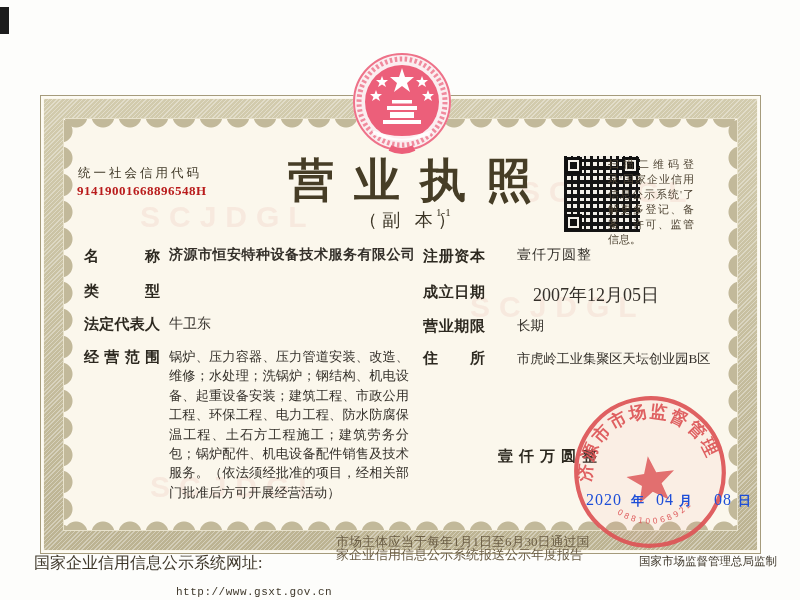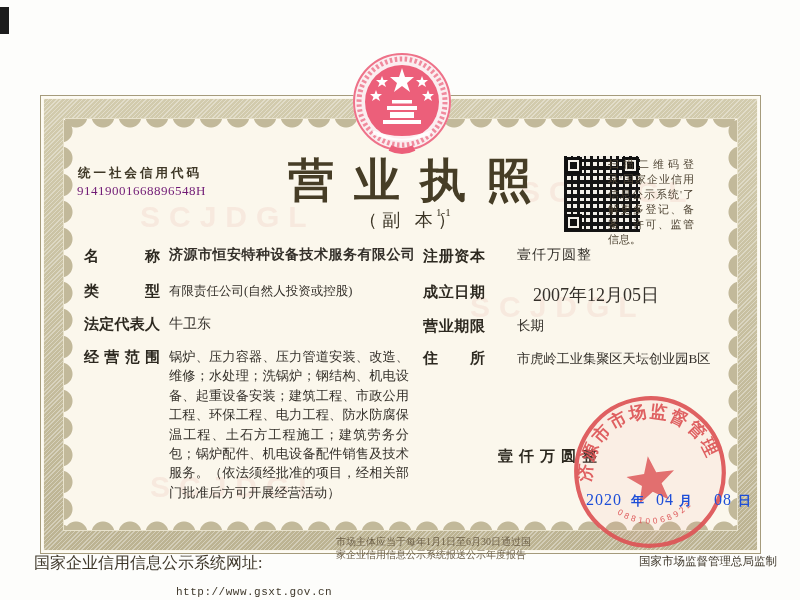--- a/index.html
+++ b/index.html
@@ -28,22 +28,22 @@
       background:radial-gradient(circle at 13px 12px,#c2b99a 11px,rgba(0,0,0,0) 12px);
       background-size:10px 27px;background-repeat:repeat-y;}
 
   
   .wm{position:absolute;font-family:"Liberation Sans",sans-serif;font-weight:bold;
       font-size:30px;letter-spacing:9px;color:rgba(224,150,140,0.14);pointer-events:none;}
 
   
   .emblem{position:absolute;left:350px;top:50px;}
   .code-label{position:absolute;left:78px;top:165px;font-family:"Liberation Sans",sans-serif;
-      font-weight:bold;font-size:12.5px;letter-spacing:3px;color:#3f3827;}
-  .code-value{position:absolute;left:77px;top:183px;font-size:13px;letter-spacing:.5px;color:#701a75;}
+      font-weight:normal;font-size:12.5px;letter-spacing:3px;color:#3f3827;}
+  .code-value{position:absolute;left:77px;top:183px;font-size:13px;letter-spacing:.5px;color:#b91c1c;font-weight:bold;}
   .title{position:absolute;left:250px;top:150px;width:320px;text-align:center;
       font-family:"Liberation Sans",sans-serif;font-weight:bold;font-size:46px;
       letter-spacing:20px;color:#463d26;text-indent:20px;}
   .subtitle{position:absolute;left:300px;top:208px;width:220px;text-align:center;
       font-size:18px;letter-spacing:5px;color:#3b3424;}
   .copyno{position:absolute;left:436px;top:206px;font-size:11px;color:#3b3424;}
 
   
   .qr{position:absolute;left:564px;top:156px;width:76px;height:76px;background:
       repeating-linear-gradient(90deg,#141414 0 3px,rgba(0,0,0,0) 3px 7px,#141414 7px 9px,rgba(0,0,0,0) 9px 13px),
@@ -71,21 +71,21 @@
   
   .reg-label{position:absolute;left:498px;top:447px;font-family:"Liberation Sans",sans-serif;
       font-weight:bold;font-size:15px;letter-spacing:6px;color:#2d2920;}
   .seal{position:absolute;left:571px;top:393px;width:158px;height:158px;transform:rotate(-8deg);opacity:.92;}
   .issue-date{position:absolute;left:586px;top:491px;display:flex;align-items:baseline;color:#1d4ed8;}
   .issue-date .num{font-size:16px;letter-spacing:1px;}
   .issue-date .unit{font-family:"Liberation Sans",sans-serif;font-weight:bold;font-size:13px;}
   .g1{margin-left:9px}.g2{margin-left:12px}.g3{margin-left:5px}.g4{margin-left:22px}.g5{margin-left:6px}
 
   
-  .ft-annual{position:absolute;left:336px;width:150px;font-size:10px;line-height:12.5px;
+  .ft-annual{position:absolute;left:336px;width:150px;font-size:13px;line-height:12.5px;
       color:#6a5d45;white-space:nowrap;}
   .fa1{top:536px}.fa2{top:549px}
   .ft-weblabel{position:absolute;left:34px;top:553px;font-size:16px;color:#3f382b;}
   .ft-weburl{position:absolute;left:176px;top:548px;font-family:"Liberation Mono","DejaVu Sans Mono",monospace;
       font-size:11px;letter-spacing:.5px;color:#3f382b;margin-top:38px;}
   .ft-issuer{position:absolute;left:639px;top:554px;font-size:11.5px;color:#3f382b;}
 </style>
 </head>
 <body>
 
@@ -138,21 +138,20 @@
     <span class="f f-tl"></span>
     <span class="f f-tr"></span>
     <span class="f f-bl"></span>
   </div>
   <div class="qr-caption">扫描二维码登录'国家企业信用信息公示系统'了解更多登记、备案、许可、监管信息。</div>
 
   <span class="flabel lw" style="top:247px">名称</span>
   <span class="fvalue v-name">济源市恒安特种设备技术服务有限公司</span>
 
   <span class="flabel lw" style="top:282px">类型</span>
-  <span class="fvalue v-type">有限责任公司(自然人投资或控股)</span>
 
   <span class="flabel lw" style="top:315px">法定代表人</span>
   <span class="fvalue v-rep">牛卫东</span>
 
   <span class="flabel lw" style="top:348px">经营范围</span>
   <span class="fvalue v-scope">锅炉、压力容器、压力管道安装、改造、维修；水处理；洗锅炉；钢结构、机电设备、起重设备安装；建筑工程、市政公用工程、环保工程、电力工程、防水防腐保温工程、土石方工程施工；建筑劳务分包；锅炉配件、机电设备配件销售及技术服务。（依法须经批准的项目，经相关部门批准后方可开展经营活动）</span>
 
   <span class="flabel rw" style="top:247px">注册资本</span>
   <span class="fvalue v-cap">壹仟万圆整</span>
 

